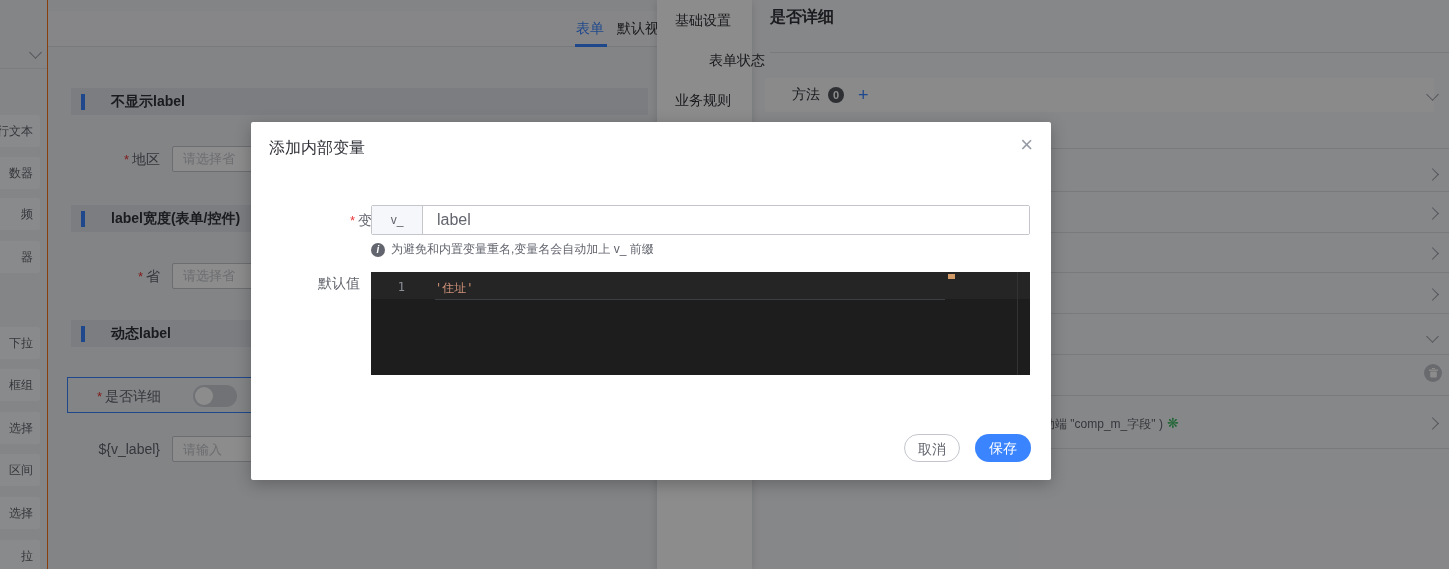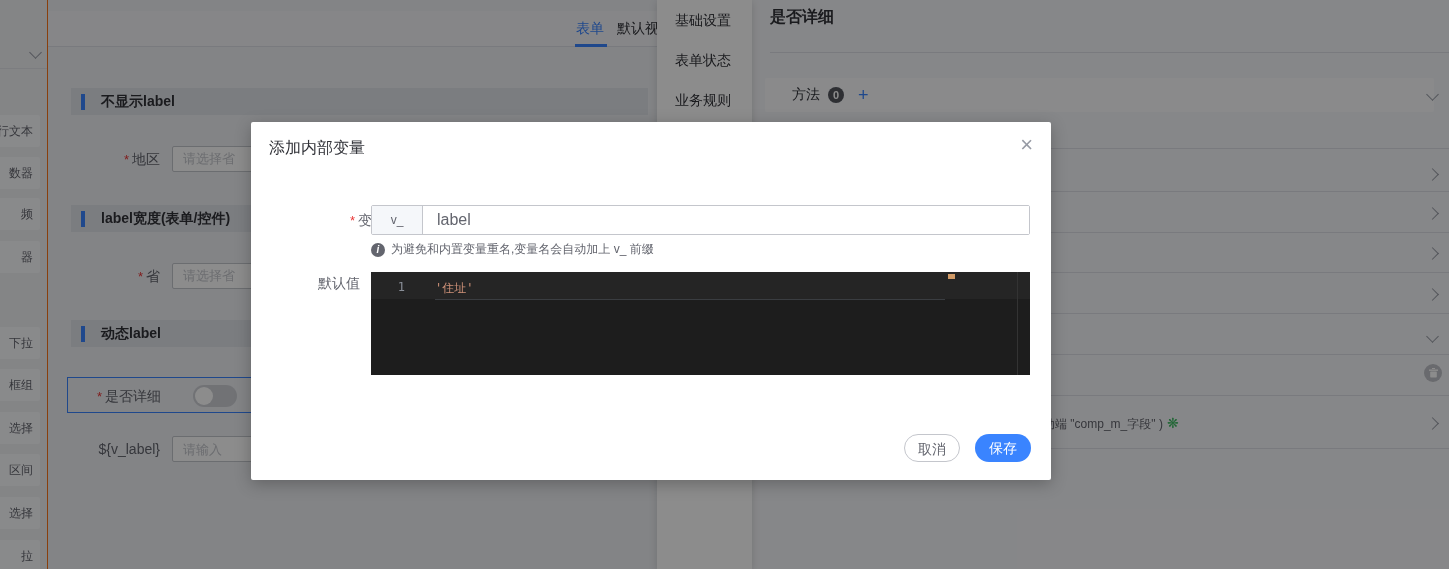--- a/index.html
+++ b/index.html
@@ -19,21 +19,21 @@
   .chev.right{transform:rotate(-45deg);}
 
   
   .canvas{left:48px;top:0;width:609px;height:569px;background:#eef0f4;}
   .canvas-header{position:absolute;left:0;top:0;width:609px;height:35px;background:#f4f5f8;border-bottom:1px solid #dcdee5;margin-top:11px;}
   .tab{position:absolute;top:9px;font-size:14px;color:#313238;white-space:nowrap;cursor:pointer;}
   .tab.active{color:#3a84ff;}
   .tab-underline{position:absolute;left:527px;top:33px;width:32px;height:3px;background:#3a84ff;}
   .strip{position:absolute;left:23px;width:577px;height:27px;background:#e1e3e9;display:flex;align-items:center;}
   .strip .bar{width:4px;height:16px;background:#3a84ff;margin-left:10px;}
-  .strip .stitle{margin-left:16px;font-size:14px;font-weight:700;color:#313238;}
+  .strip .stitle{margin-left:26px;font-size:14px;font-weight:700;color:#313238;}
   .crow{position:absolute;left:0;width:609px;height:26px;}
   .flabel{position:absolute;left:0;top:0;width:112px;height:26px;line-height:26px;text-align:right;font-size:14px;color:#63656e;white-space:nowrap;}
   .req{color:#ea3636;margin-right:3px;font-size:13px;}
   .ctrl{position:absolute;left:124px;top:0;width:200px;height:26px;box-sizing:border-box;background:#fff;border:1px solid #c4c6cc;border-radius:2px;
     font-size:13px;color:#c4c6cc;line-height:24px;padding-left:10px;}
   input.ctrl{padding:0 10px;outline:none;color:#63656e;}
   input.ctrl::placeholder{color:#c4c6cc;}
   .sel-row{position:absolute;left:19px;width:581px;height:36px;border:1px solid #3a84ff;box-sizing:border-box;}
   .toggle{position:absolute;left:125px;top:7px;width:44px;height:22px;border-radius:11px;background:#ced0d6;cursor:pointer;}
   .toggle .knob{position:absolute;left:2px;top:2px;width:18px;height:18px;border-radius:50%;background:#fff;}
@@ -167,21 +167,21 @@
     </div>
 
     <div class="crow" style="top:436px;">
       <div class="flabel"><span>${v_label}</span></div>
       <input class="ctrl" placeholder="请输入" style="">
     </div>
   </main>
 
   <nav class="abs menu">
     <div class="menu-item" style="top:0px;">基础设置</div>
-    <div class="menu-item" style="top:40px;">表单状态</div>
+    <div class="menu-item" style="top:40px;margin-left:34px;">表单状态</div>
     <div class="menu-item" style="top:80px;">业务规则</div>
   </nav>
 
   <section class="abs panel">
     <div class="panel-title">是否详细</div>
     <div class="panel-divider"></div>
 
     <div class="method-row">
       <span class="method-label">方法</span>
       <span class="badge">0</span>

